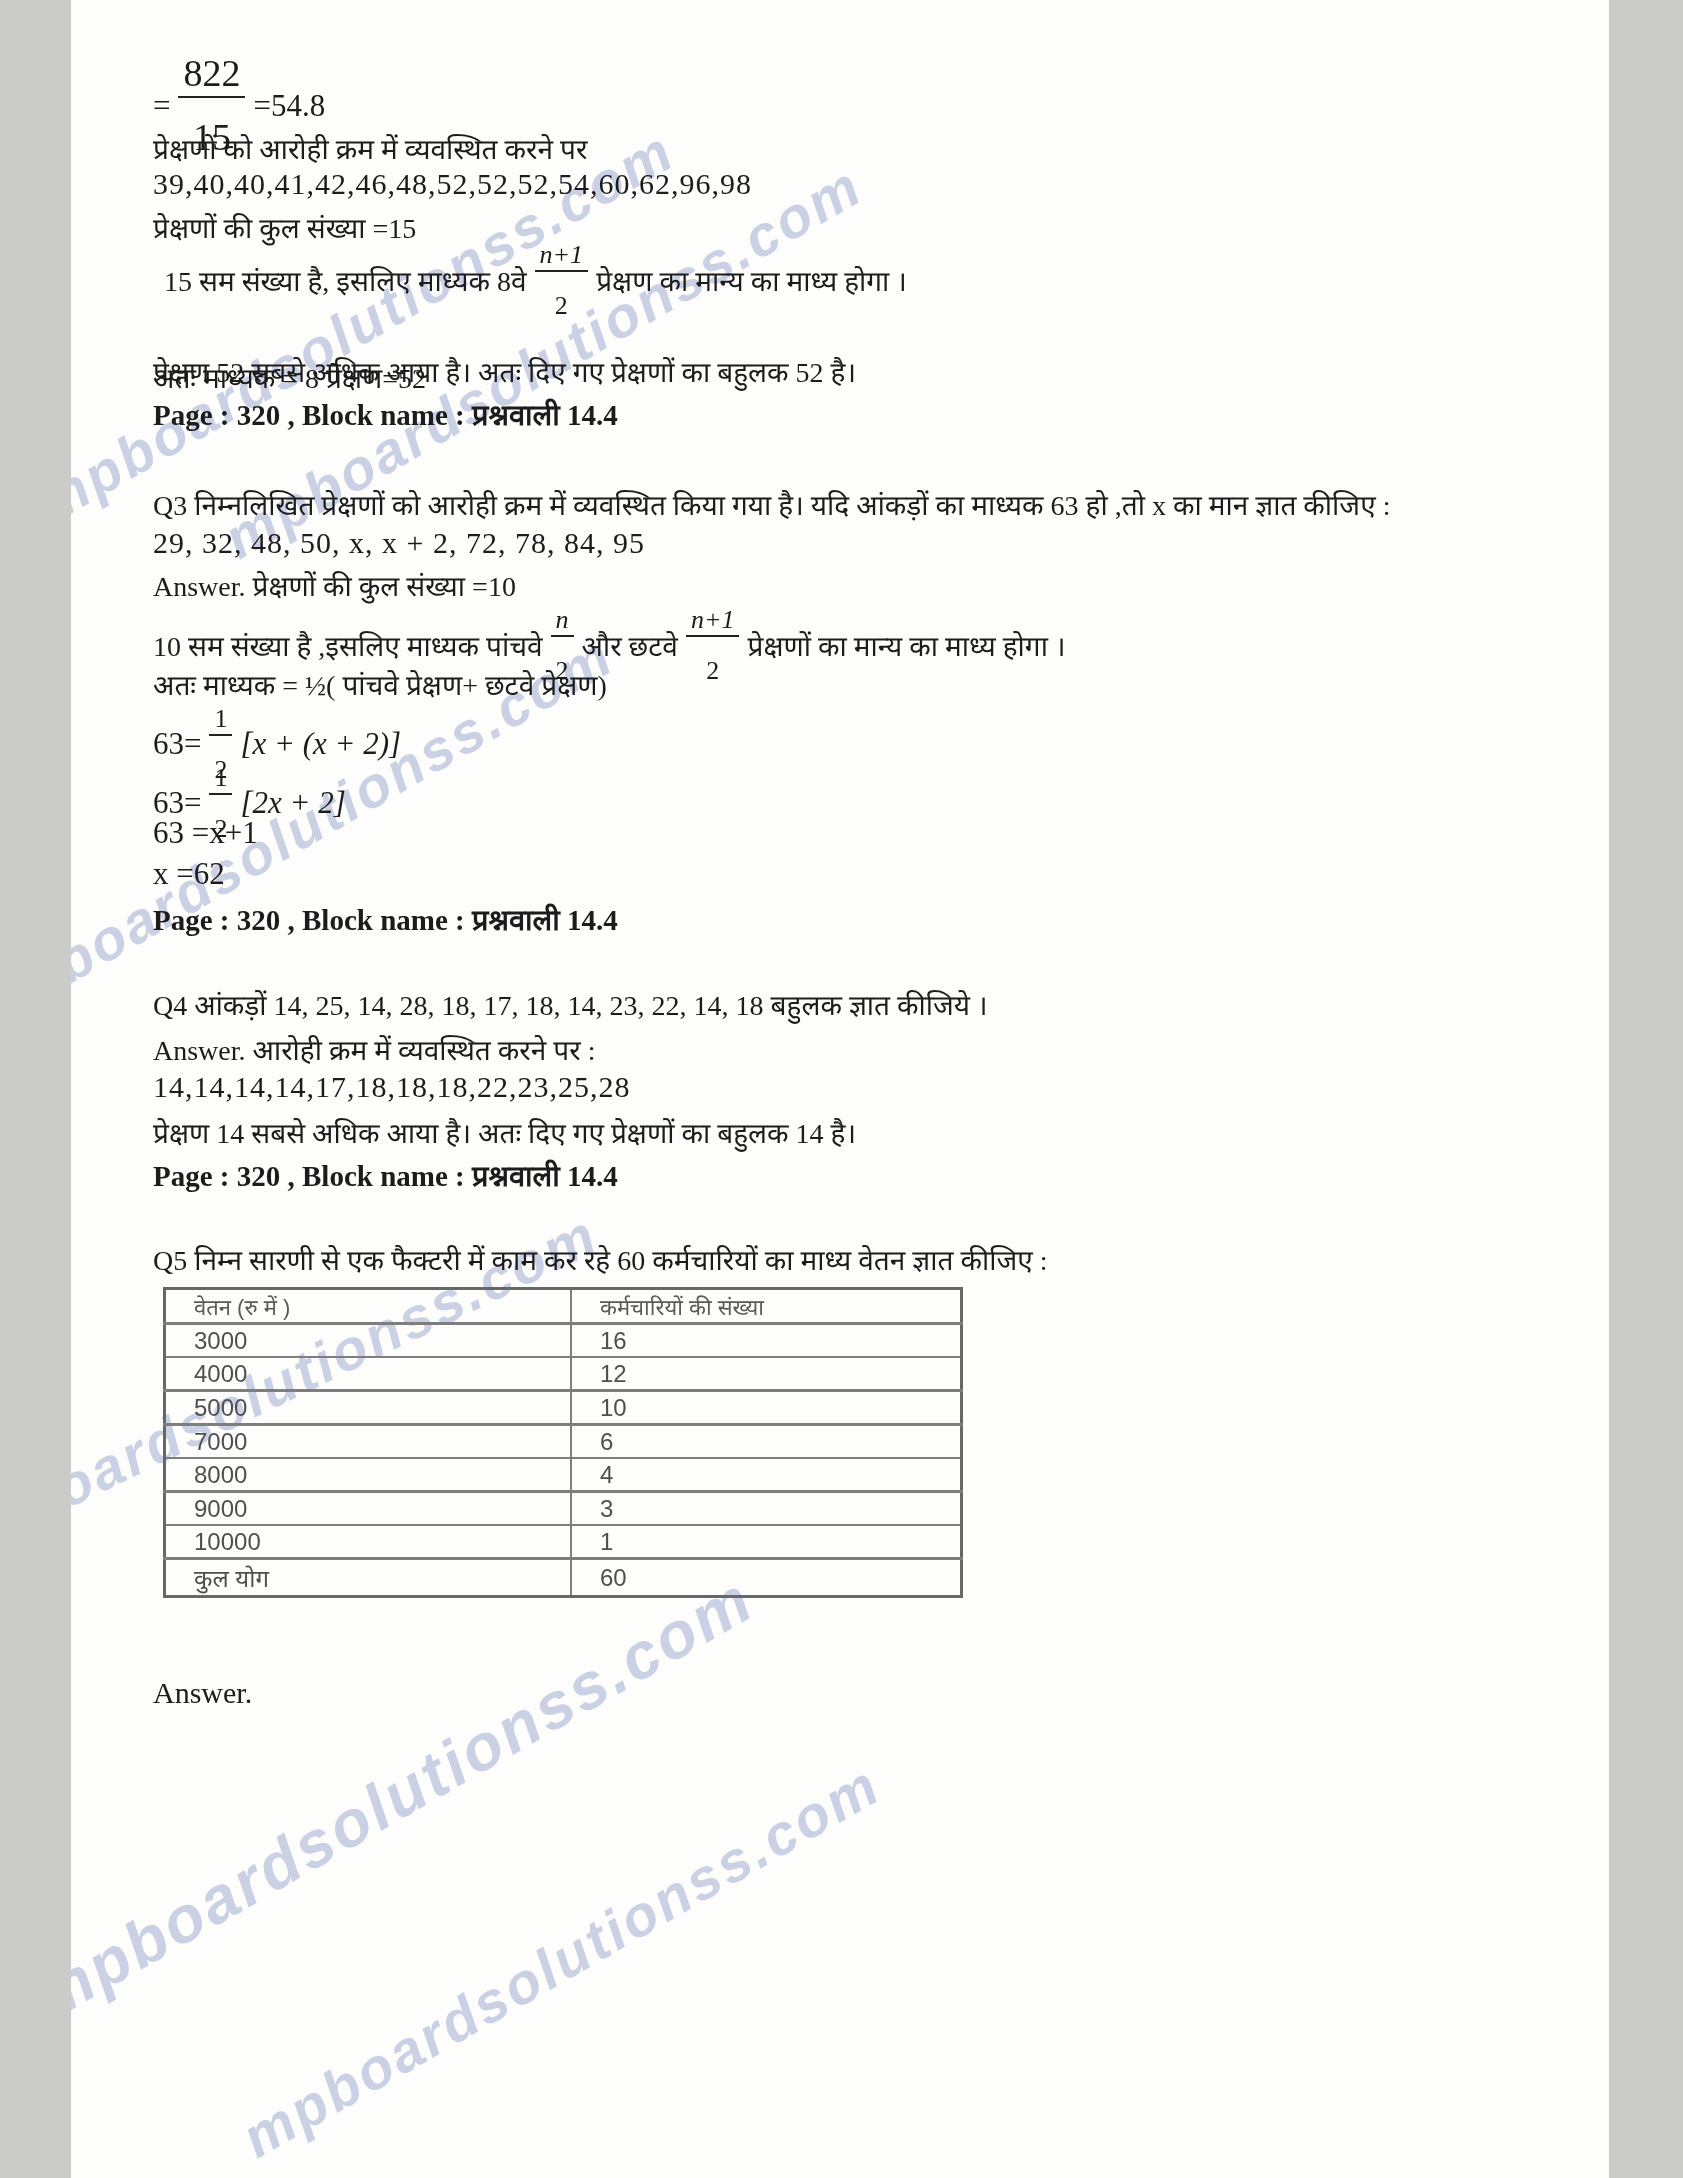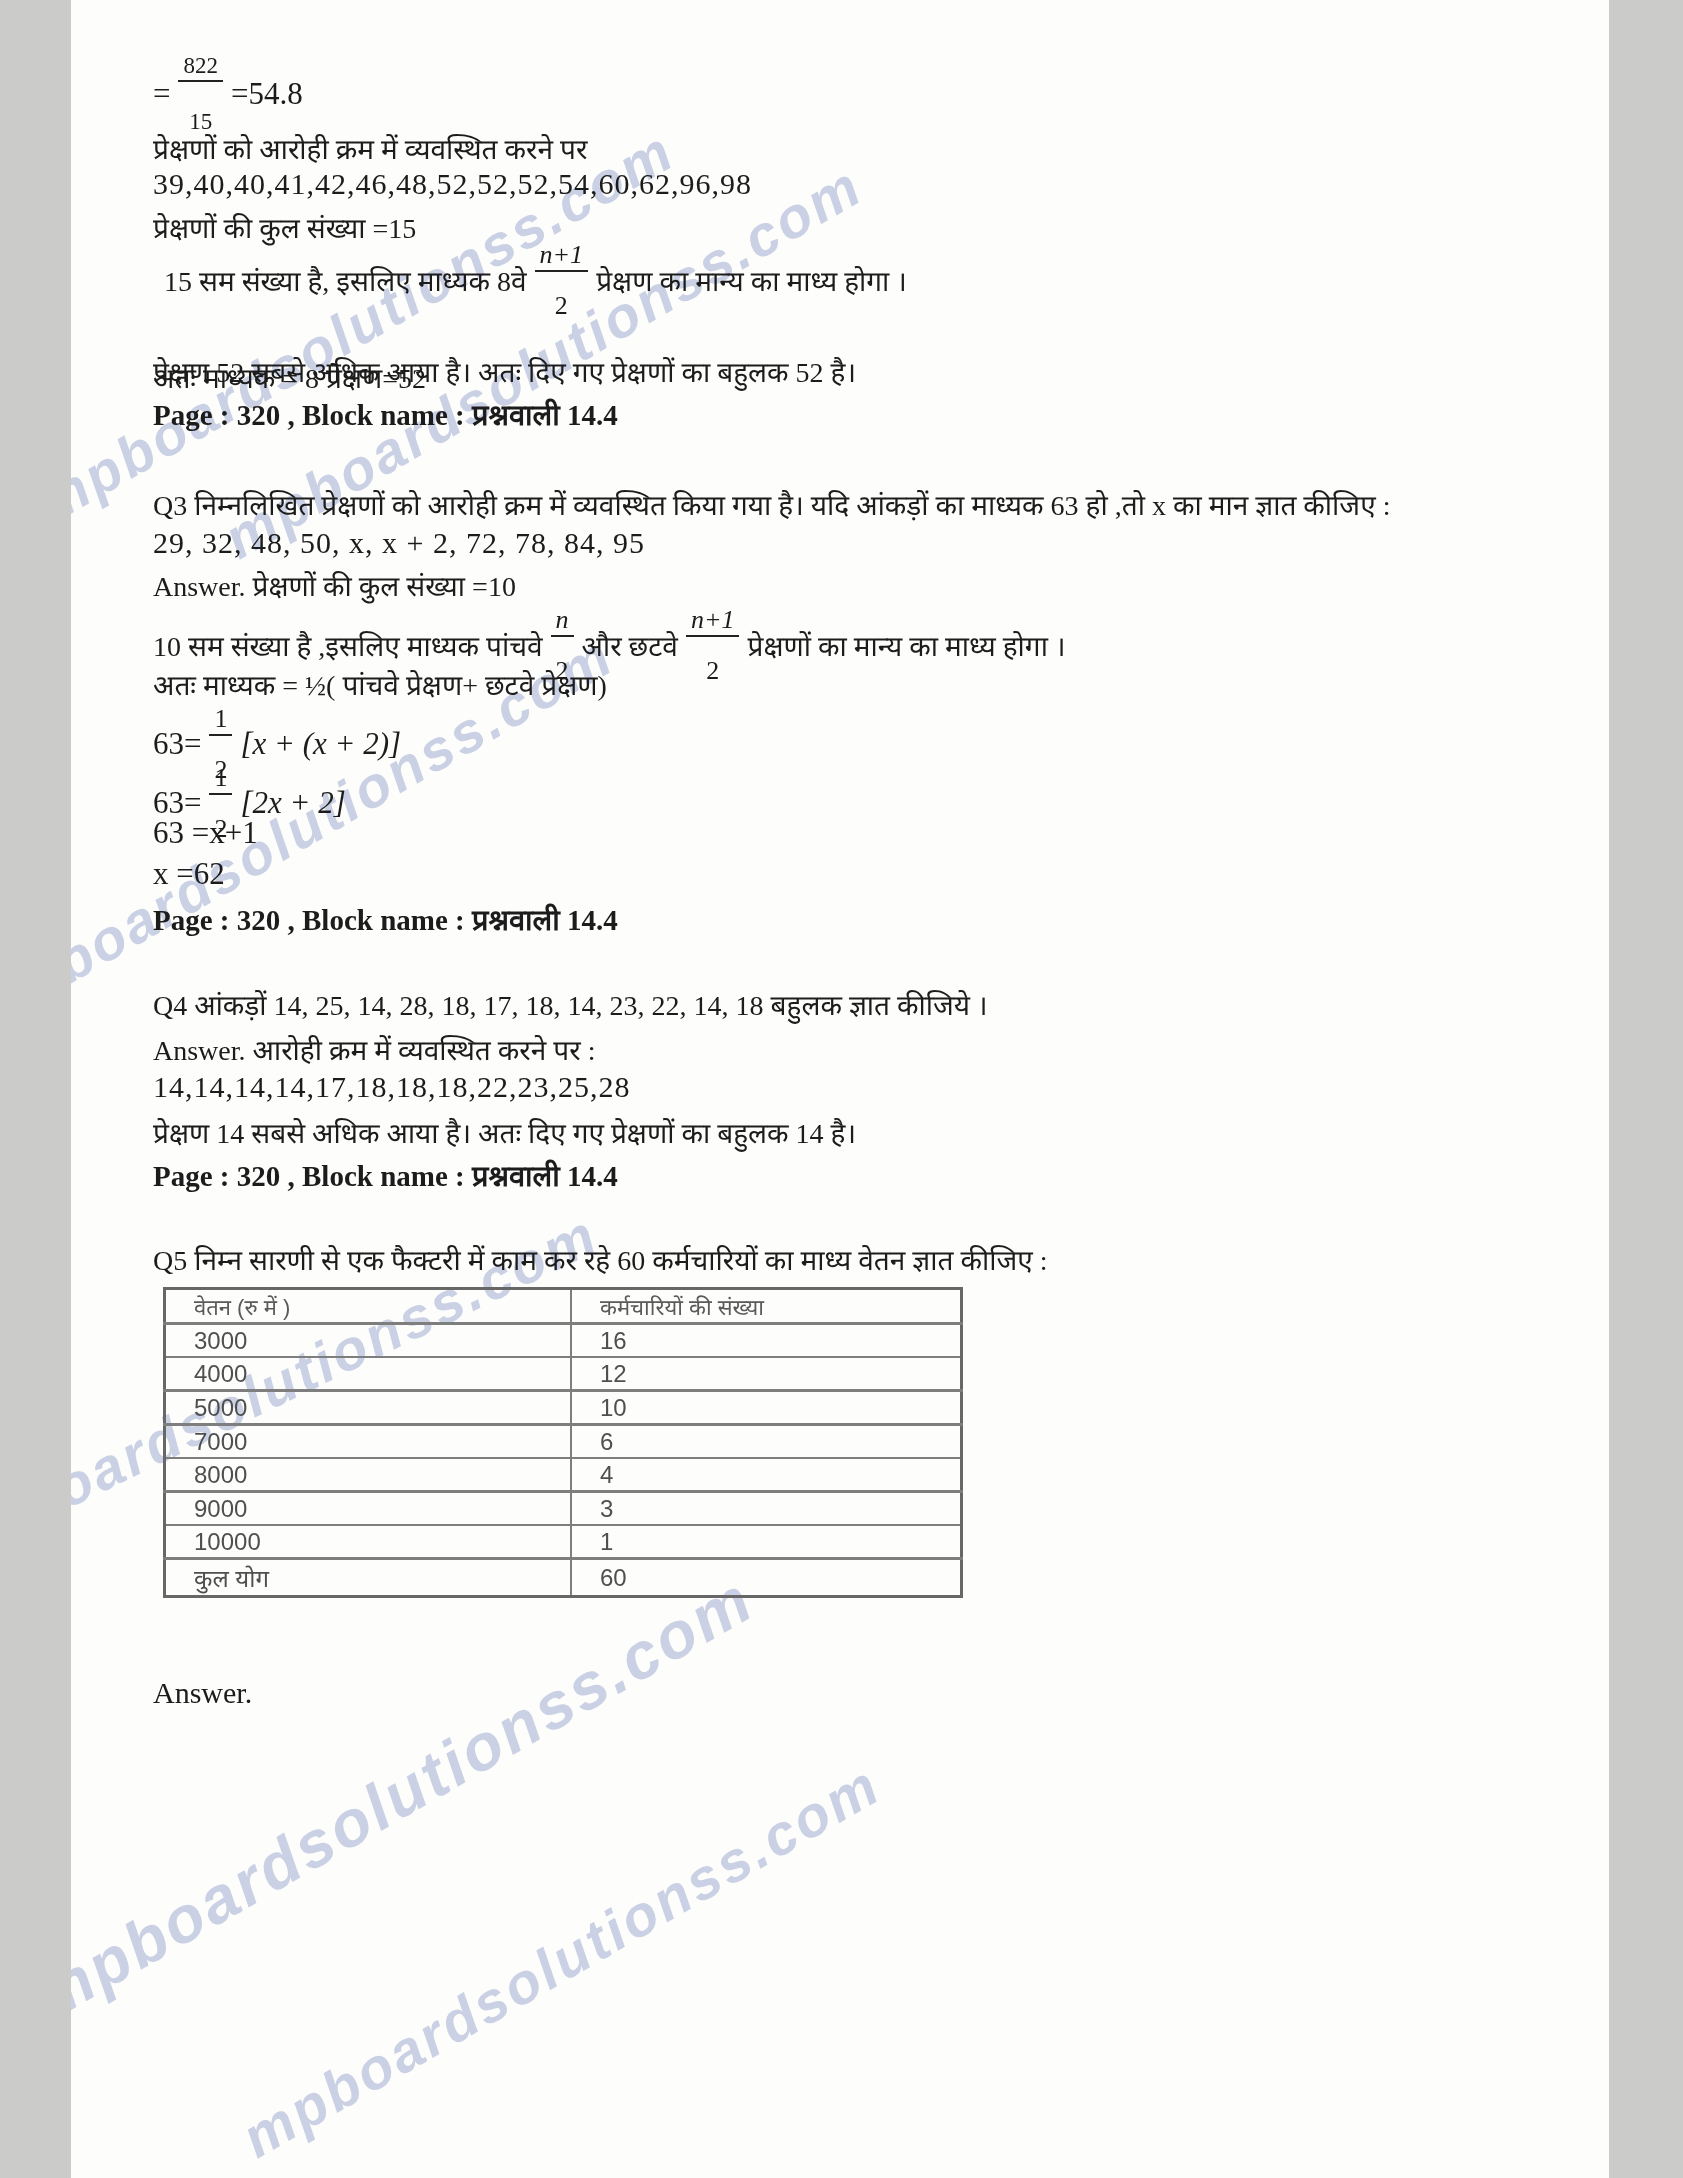--- a/index.html
+++ b/index.html
@@ -6,21 +6,21 @@
   #canvas{position:relative;width:1683px;height:2178px;background:#cbcbc9;overflow:hidden;
           font-family:"Liberation Serif",serif;color:#1c1c1c;}
   #page{position:absolute;left:71px;top:0;width:1538px;height:2178px;background:#fdfdfc;overflow:hidden;}
   .line{position:absolute;z-index:2;font-size:28px;white-space:nowrap;}
   .nums{font-size:30px;letter-spacing:1px;}
   .bold{font-weight:bold;font-size:29px;}
   .eqline{display:flex;align-items:center;gap:8px;}
   .frac{display:inline-flex;flex-direction:column;align-items:center;line-height:1.05;font-size:26px;}
   .frac .num{border-bottom:2px solid #222;padding:0 5px 2px;}
   .frac .den{padding-top:20px;}
-  .bigfrac{font-size:23px;gap:8px;}
+  .bigfrac{font-size:38px;}
   .it{font-style:italic;}
   .eqtxt{font-size:31px;}
   
   .wm{position:absolute;z-index:1;white-space:nowrap;font-family:"Liberation Sans",sans-serif;
       font-style:italic;font-weight:bold;color:rgba(122,138,189,0.38);letter-spacing:3px;
       transform-origin:0 50%;}
   
   #salary-table{position:absolute;left:92px;top:1287px;z-index:2;border-collapse:collapse;
       font-family:"Liberation Sans",sans-serif;color:#4f4f4f;background:transparent;}
   #salary-table td,#salary-table th{border:2px solid #7e7e7e;height:29px;padding:1px 28px;

